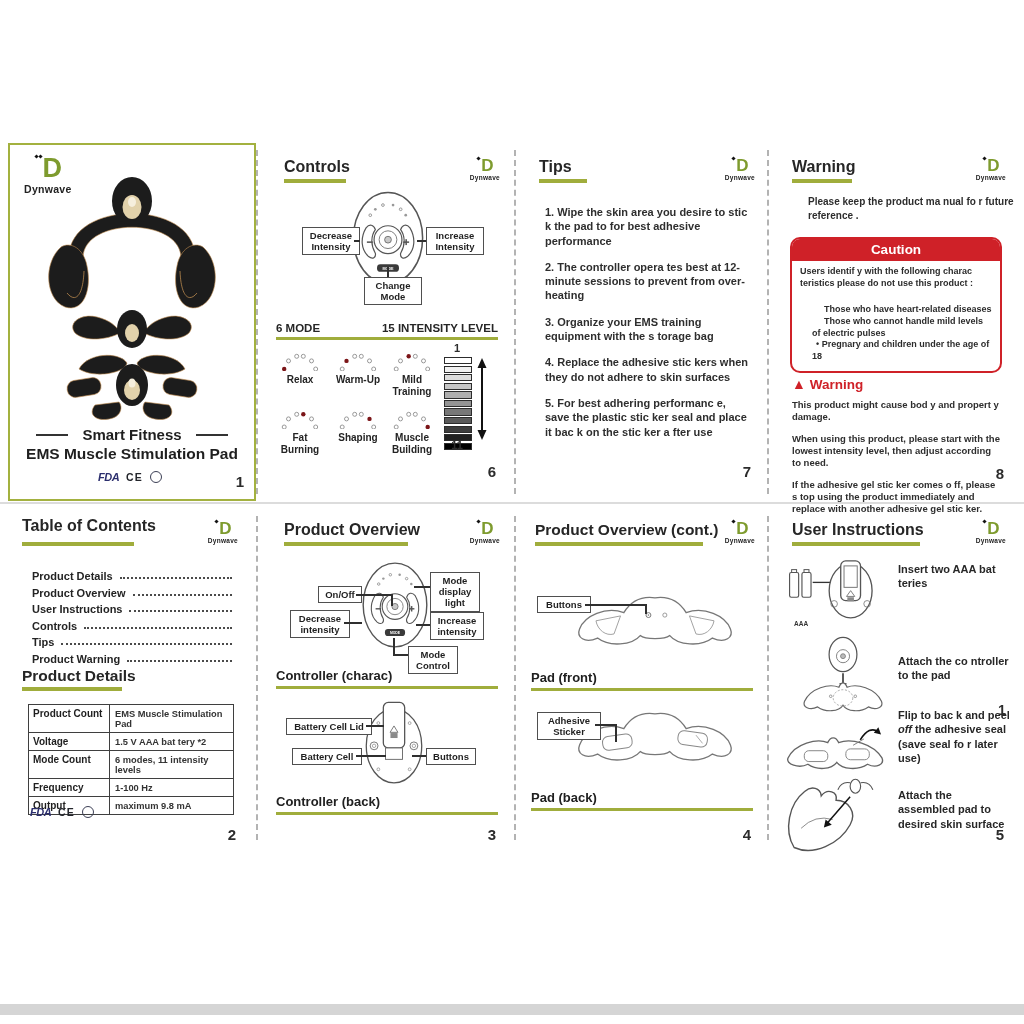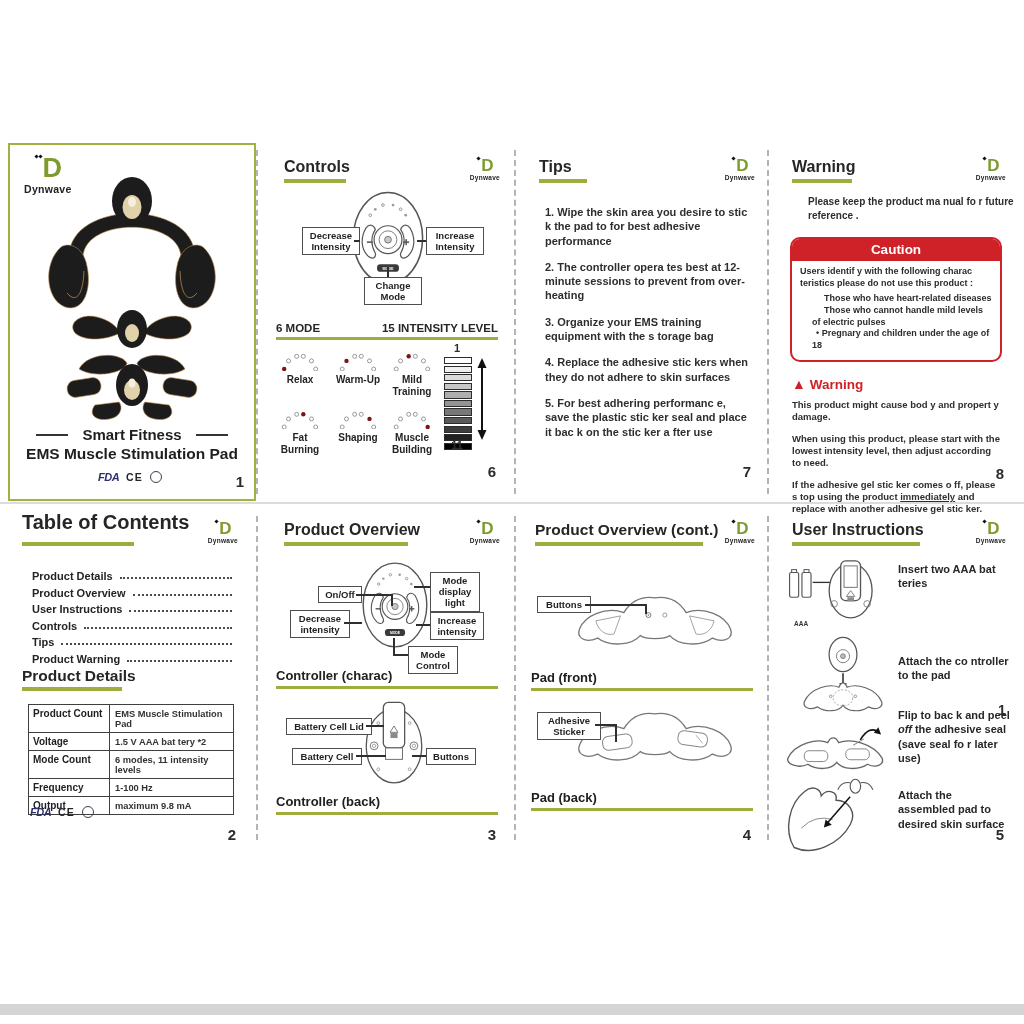--- a/index.html
+++ b/index.html
@@ -244,38 +244,38 @@
     <div class="bar" style="left:22px;top:36px;width:60px;height:4px"></div>
     <div class="logo" style="right:12px;top:14px">
       <div><span class="spark"></span><span class="logo-d">D</span></div>
       <div class="logo-name">Dynwave</div>
     </div>
     <div class="abs" style="left:38px;top:52px;width:206px;font-size:10px;font-weight:bold;line-height:1.35">Please keep the product ma nual fo r future reference .</div>
     <div class="cau-box" style="left:20px;top:94px;width:208px">
       <div class="cau-hd">Caution</div>
       <div class="cau-bd">
         <div>Users identif y with the following charac teristics please do not use this product :</div>
-        <div style="padding-left:24px;margin-top:3px">Those who have heart-related diseases</div>
+        <div style="padding-left:24px;margin-top:14px">Those who have heart-related diseases</div>
         <div style="padding-left:12px;text-indent:12px">Those who cannot handle mild levels of electric pulses</div>
         <div style="padding-left:12px;text-indent:4px">•  Pregnary and children under the age of 18</div>
       </div>
     </div>
     <div class="abs" style="left:22px;top:232px">
       <span class="warn-tri">▲</span><span class="warn-lab">Warning</span>
     </div>
     <div class="abs" style="left:22px;top:256px;width:210px">
       <p class="wtxt">This product might cause bod y and propert y damage.</p>
       <p class="wtxt">When using this product, please start with the lowest intensity level, then adjust according to need.</p>
-      <p class="wtxt"><span>If the adhesive gel stic ker comes o ff, please s top using the product </span><span style="text-decoration:underline">immediately</span><span> and replace with another adhesive gel stic ker.</span></p>
+      <p class="wtxt"><span>If the adhesive gel stic ker comes o ff, please s top using the product </span><span style="">immediately</span><span> and replace with another adhesive gel stic ker.</span></p>
     </div>
     <div class="pg" style="right:14px;top:322px">8</div>
   </section>
 
   <section class="panel" style="left:8px;top:508px;width:244px;height:345px">
-    <div class="hd" style="left:14px;top:4px;font-size:20px">Table of Contents</div>
+    <div class="hd" style="left:14px;top:10px;font-size:16px">Table of Contents</div>
     <div class="bar" style="left:14px;top:34px;width:112px;height:4px"></div>
     <div class="logo" style="right:14px;top:12px">
       <div><span class="spark"></span><span class="logo-d">D</span></div>
       <div class="logo-name">Dynwave</div>
     </div>
     <div class="abs" style="left:24px;top:62px;width:200px">
       <div class="toc-row">
           <span class="toc-lab">Product Details</span>
           <span class="leader"></span>
         </div>

